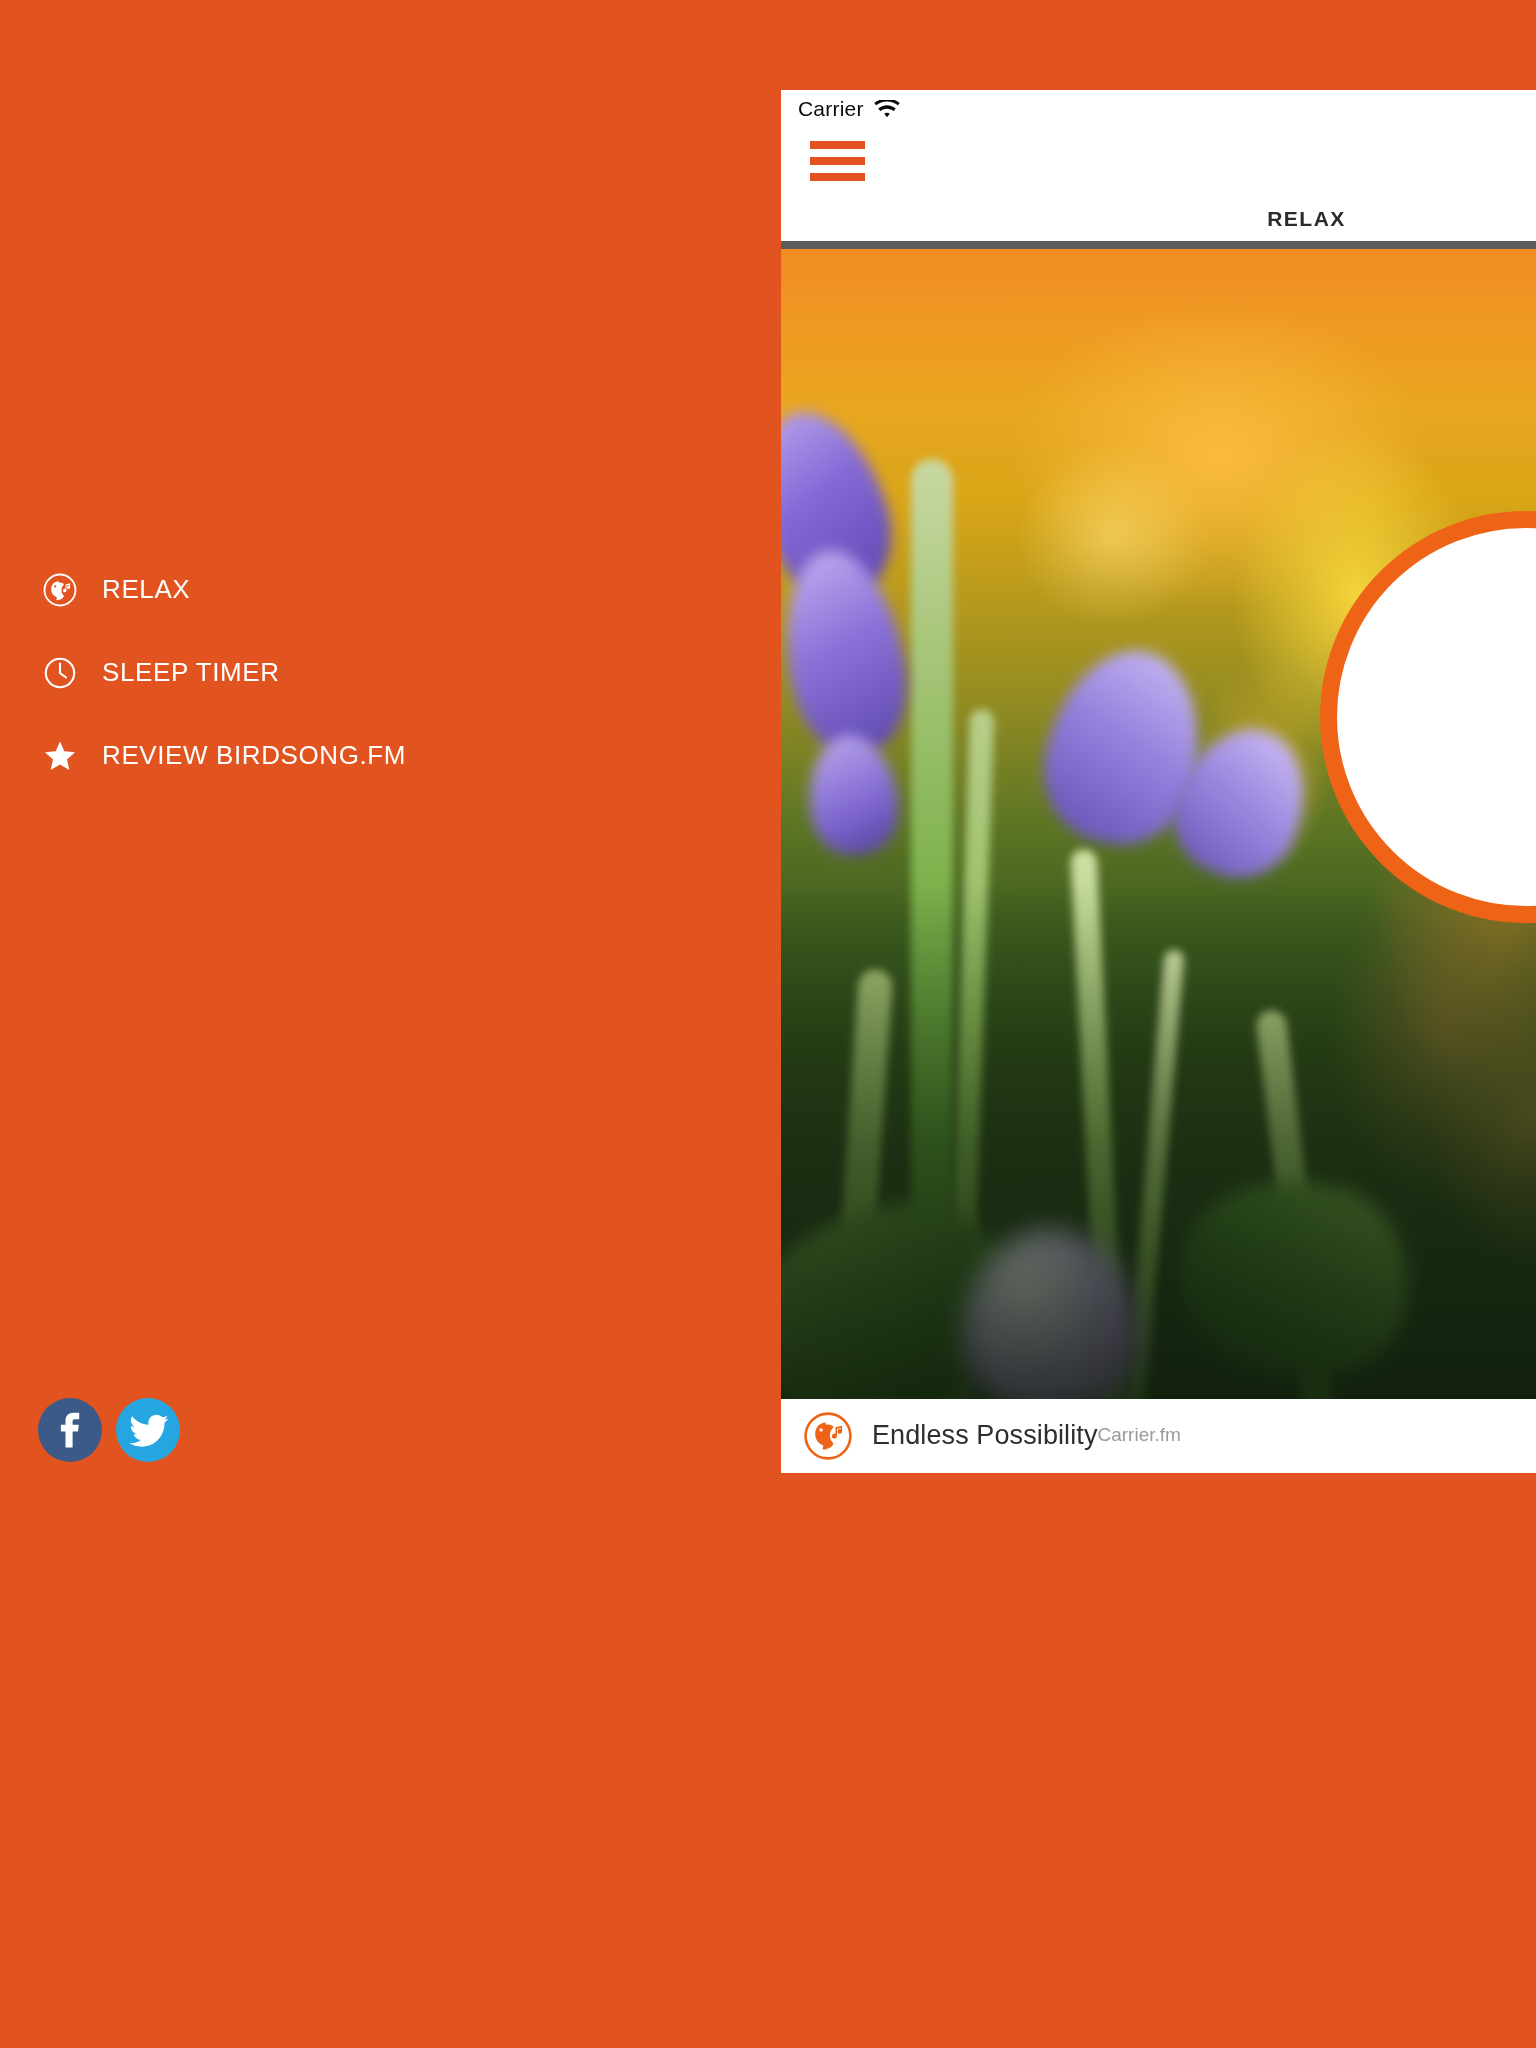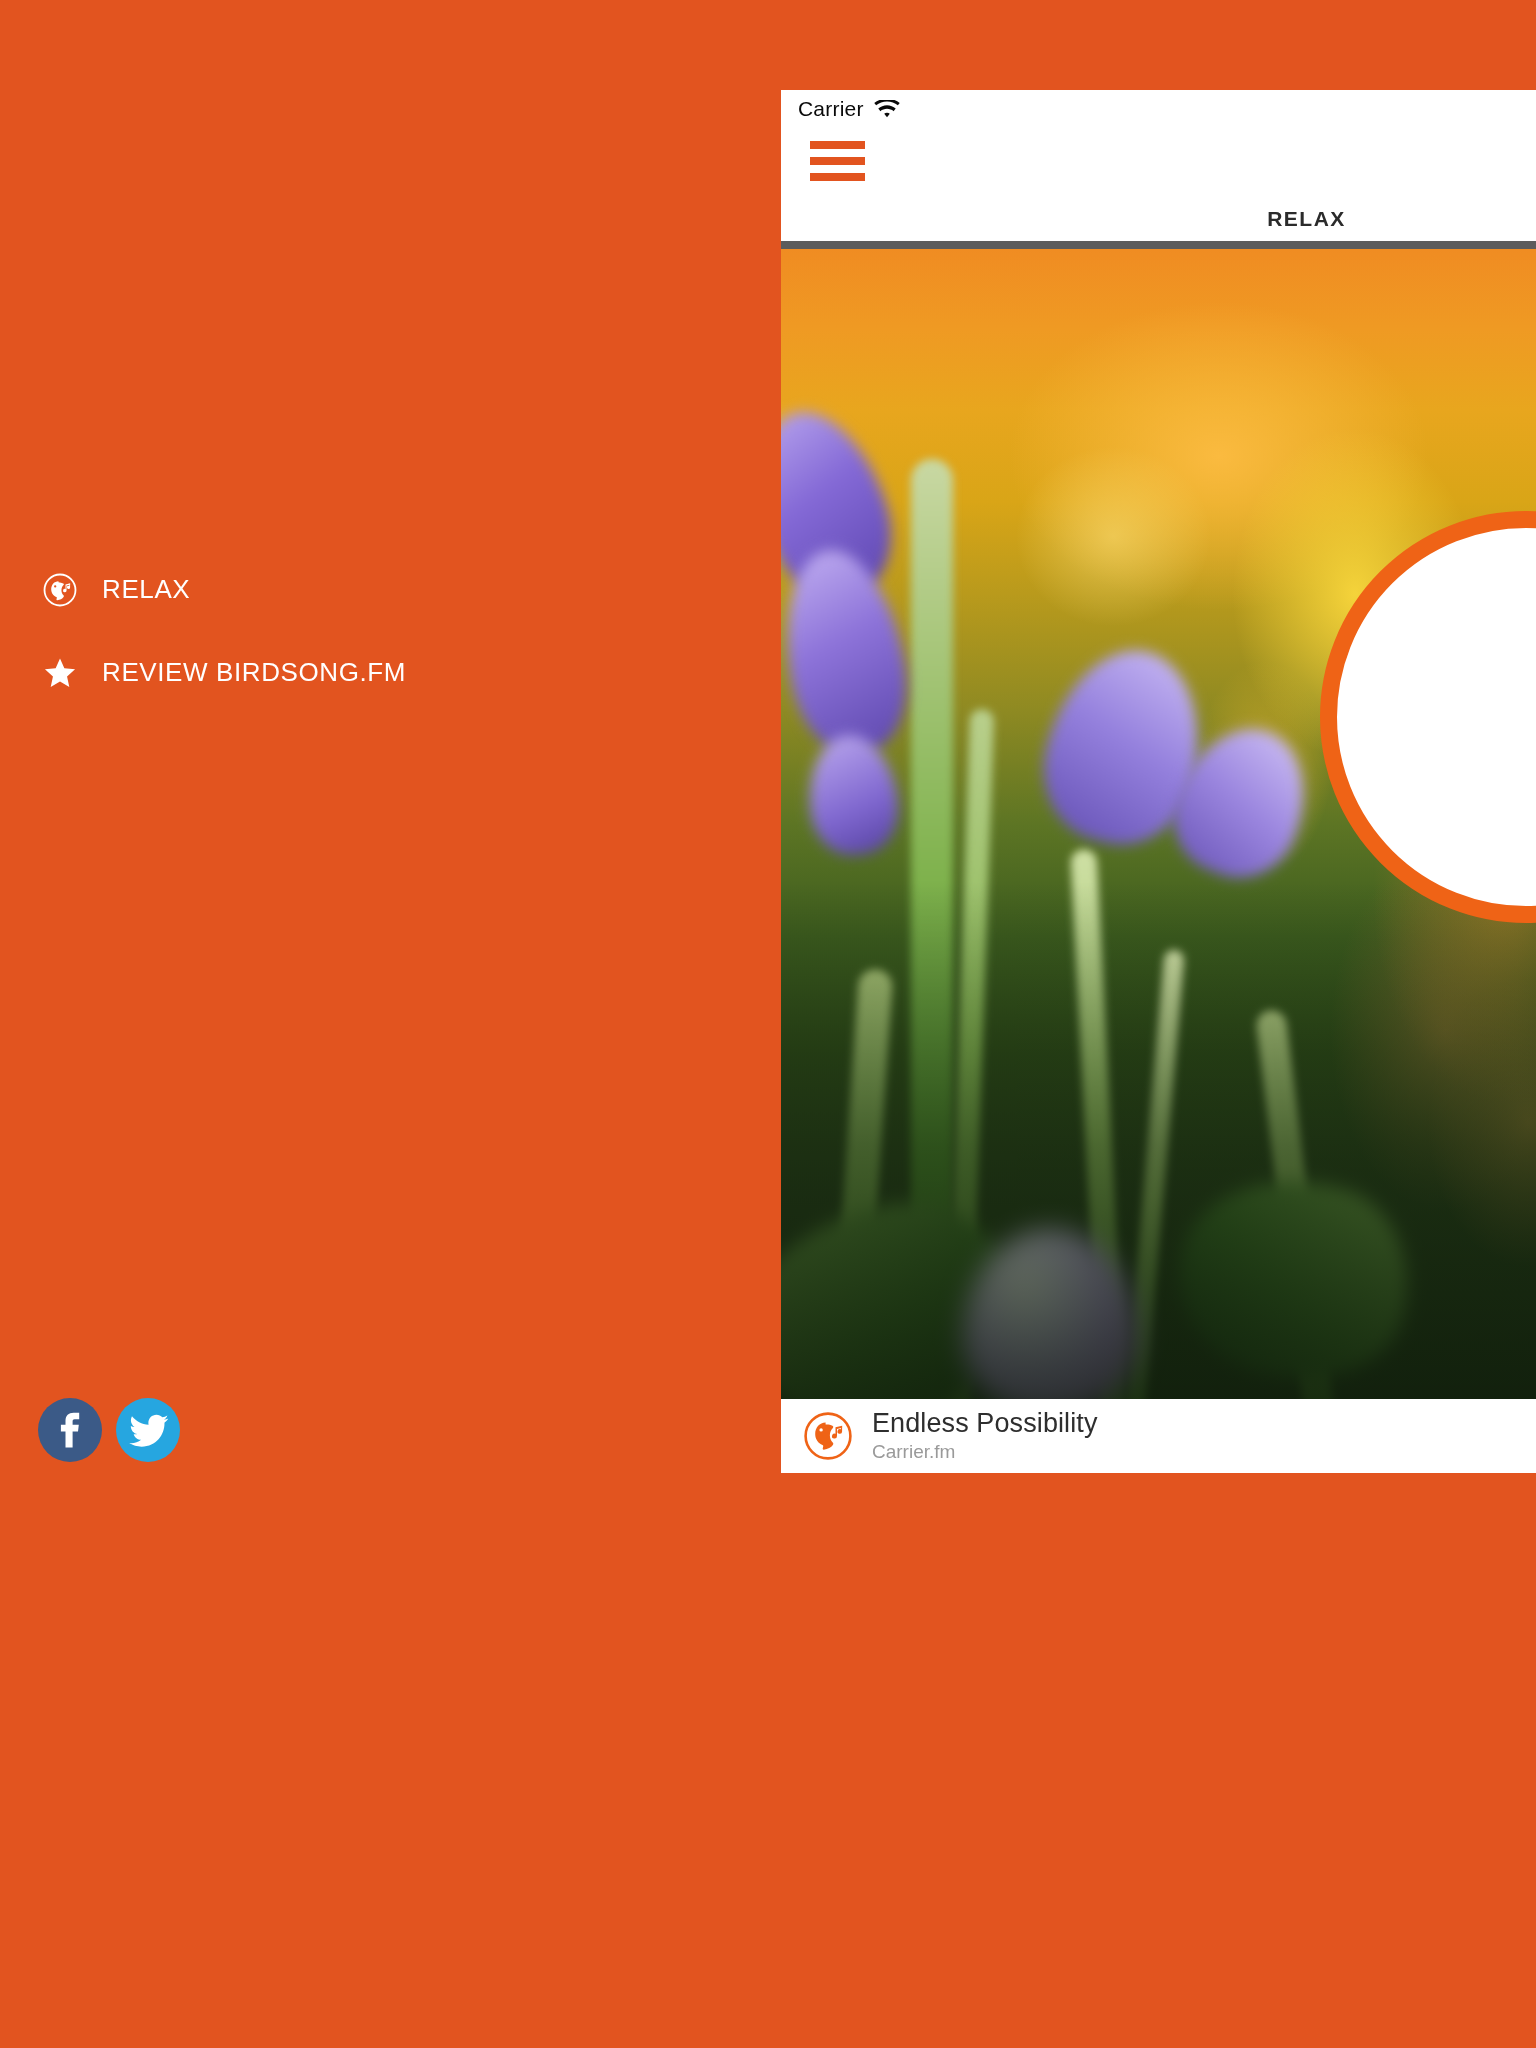--- a/index.html
+++ b/index.html
@@ -268,21 +268,21 @@
     align-items: center;
     padding-left: 22px;
     box-sizing: border-box;
   }
   .np-logo {
     width: 50px;
     height: 50px;
     flex: 0 0 50px;
     margin-right: 19px;
   }
-  .np-text { display: flex; flex-direction: column; justify-content: center; }
+  .np-text { display: flex; justify-content: center; }
   .np-title {
     font-size: 27px;
     color: #2e2e2e;
     line-height: 1.08;
     letter-spacing: 0.1px;
   }
   .np-sub {
     font-size: 19px;
     color: #9a9a9a;
     line-height: 1.25;
@@ -303,20 +303,29 @@
           <path d="M16.5 9.2c-4.2 0-7.3 3.6-7.3 8 0 3.6 2.1 6.6 5.1 7.7 .4 .15 .6 .5 .5 .95l-.35 1.65c-.1 .45 .25 .85 .7 .8 3.0-.35 5.2-1.6 6.4-3.3 .5-.7 .35-1.3-.1-1.75-1.3-1.3-2.0-3.0-2.0-5.0 0-2.1 .8-3.9 2.1-5.2 .5-.5 .35-1.25-.3-1.55-1.4-.65-3.0-1.0-4.75-1.25z" fill="#ffffff"></path>
           <circle cx="13.2" cy="14.4" r="1.15" fill="#e2541f"></circle>
           <path d="M23.5 12.4l4.6-1.05v1.45l-3.55 .8v5.0a1.75 1.75 0 1 1-1.05-1.6z" fill="#ffffff"></path>
           <path d="M28.1 11.35v4.05a1.6 1.6 0 1 1-1.05-1.5z" fill="#ffffff"></path>
         </svg>
       </span>
       <span class="menu-label">RELAX</span>
     </div>
 
 
+    <div class="menu-item">
+      <span class="menu-icon">
+        <svg viewBox="0 0 36 36" width="36" height="36" aria-hidden="true">
+          <circle cx="18" cy="18" r="14.2" fill="none" stroke="#ffffff" stroke-width="2.1"></circle>
+          <path d="M18 8.6v9.6l6.1 4.3" fill="none" stroke="#ffffff" stroke-width="2.1" stroke-linecap="round" stroke-linejoin="round"></path>
+        </svg>
+      </span>
+      <span class="menu-label">SLEEP TIMER</span>
+    </div>
 
     <div class="menu-item">
       <span class="menu-icon">
         <svg viewBox="0 0 36 36" width="36" height="36" aria-hidden="true">
           <path d="M18 3.4l4.35 9.85 10.7 1.1-8.0 7.2 2.25 10.5L18 26.6 8.7 32.05l2.25-10.5-8.0-7.2 10.7-1.1z" fill="#ffffff"></path>
         </svg>
       </span>
       <span class="menu-label">REVIEW BIRDSONG.FM</span>
     </div>
 

